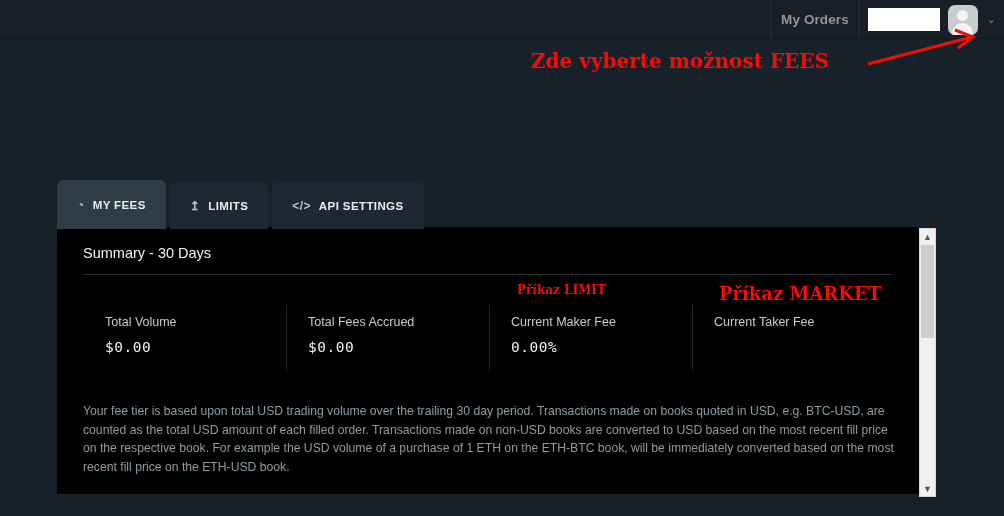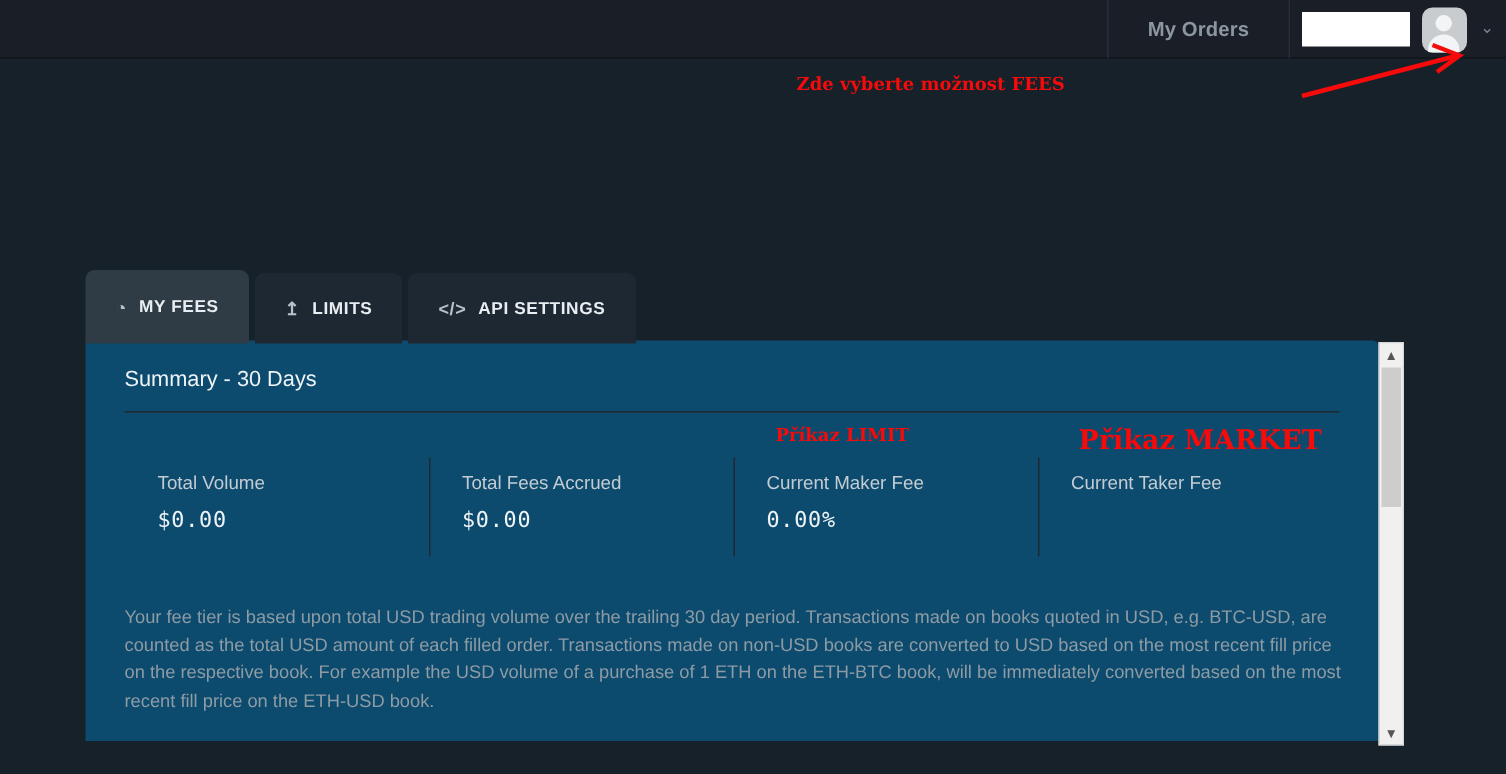--- a/index.html
+++ b/index.html
@@ -16,21 +16,21 @@
     position: absolute; left: 0; top: 0; width: 1004px; height: 39px;
     background: #1a1f27;
     border-bottom: 1px solid #10151b;
   }
   .nav-right {
     position: absolute; right: 0; top: 0; height: 39px;
     display: flex; align-items: stretch;
   }
   .nav-item {
     display: flex; align-items: center; justify-content: center;
-    padding: 0 26px;
+    padding: 0 10px;
     color: #8b96a0;
     font-size: 13.5px; font-weight: bold;
     border-left: 1px solid #272d36;
     height: 39px;
     letter-spacing: .1px;
   }
   .user-box {
     display: flex; align-items: center;
     border-left: 1px solid #272d36;
     padding: 0 8px 0 0;
@@ -81,21 +81,21 @@
     color: #e9eef2;
     font-size: 11.5px; font-weight: bold; letter-spacing: .4px;
   }
   .tab.active { background: #2f3c45; height: 49px; }
   .tab .ticon { color: #b9c2c9; font-size: 12px; display: flex; align-items: center; }
 
   
   .card {
     position: absolute; left: 57px; top: 227px;
     width: 862px; height: 267px;
-    background: #0c4a6e;
+    background: #000000;
     border-radius: 0 4px 0 0;
   }
   .summary-title {
     position: absolute; left: 26px; top: 18px;
     color: #eef3f6; font-size: 14.5px;
   }
   .hr {
     position: absolute; left: 26px; top: 47px; width: 810px; height: 1px;
     background: #1f2830;
   }
@@ -137,21 +137,21 @@
   }
 
   
   .anno {
     position: absolute;
     color: #f60a0a;
     font-family: "DejaVu Serif", "Liberation Serif", serif;
     font-weight: bold;
     white-space: nowrap;
   }
-  #anno-top   { left: 531px; top: 49px;  font-size: 12px; }
+  #anno-top   { left: 531px; top: 49px;  font-size: 20px; }
   #anno-limit { left: 517px; top: 283px; font-size: 12px; }
   #anno-market{ left: 719px; top: 283px; font-size: 18px; }
   .arrow-svg { position: absolute; left: 855px; top: 22px; }
 </style>
 </head>
 <body>
 
 <div id="page">
 
   <div class="topbar">

